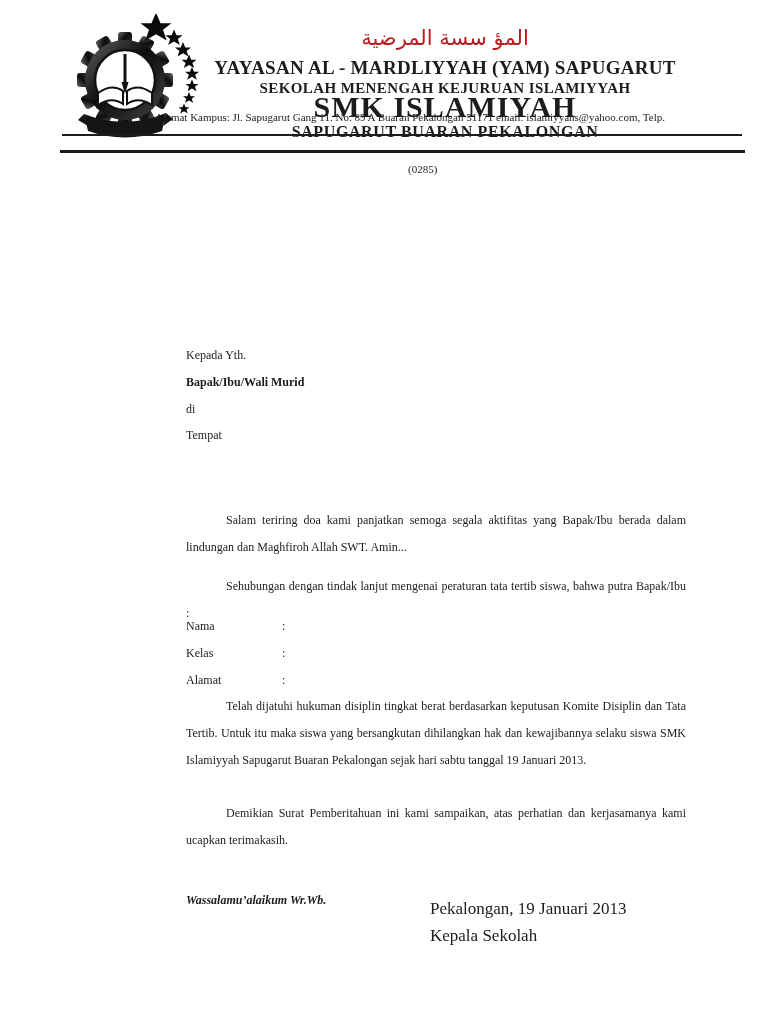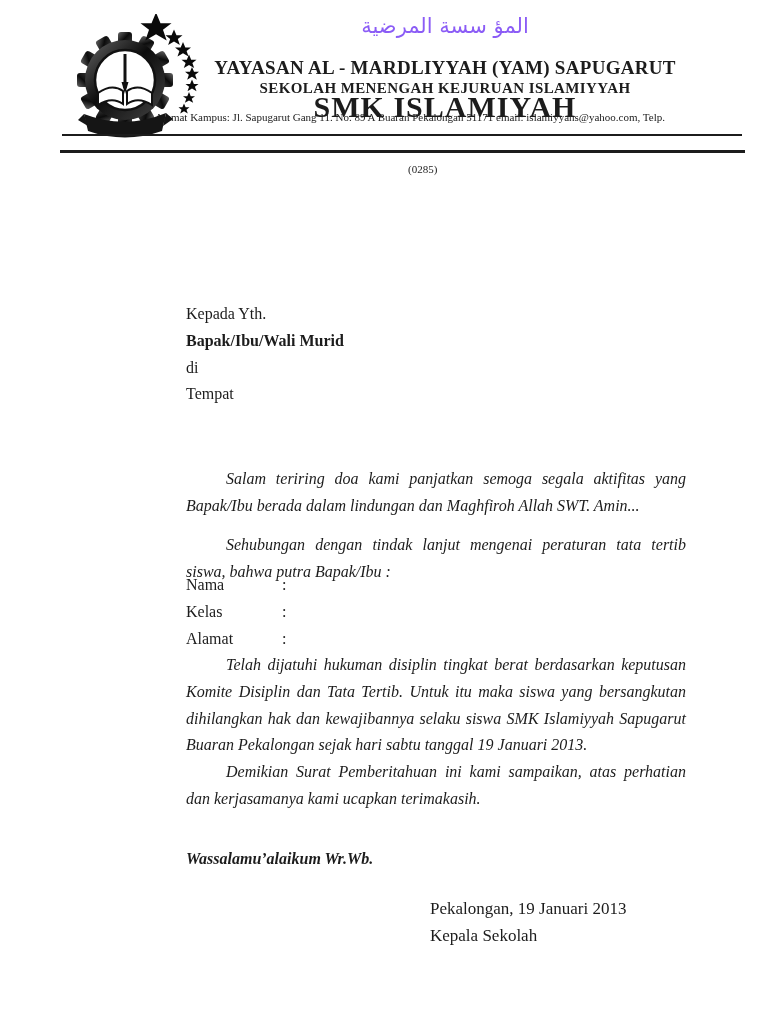--- a/index.html
+++ b/index.html
@@ -7,21 +7,21 @@
     position:relative;
     width:768px;height:1024px;
     margin:0 auto;
     background:#ffffff;
     color:#1c1c1c;
     font-family:"Liberation Serif","DejaVu Serif",serif;
     overflow:hidden;
   }
   
   .hdr-center{position:absolute;left:150px;right:28px;text-align:center;}
-  .arabic{top:14px;font-family:"DejaVu Sans",sans-serif;font-size:21px;color:#8b5cf6;}
+  .arabic{top:26px;font-family:"DejaVu Sans",sans-serif;font-size:21px;color:#b91c1c;}
   .yayasan{top:57px;font-size:19px;font-weight:bold;letter-spacing:.3px;text-align:center;}
   .sekolah{top:80px;font-size:15px;font-weight:bold;letter-spacing:.4px;}
   .smk{top:90px;font-size:30px;font-weight:bold;letter-spacing:1px;z-index:3;}
   .address-line{
     position:absolute;left:155px;top:111px;z-index:1;
     font-size:11px;white-space:nowrap;color:#222;
   }
   .phone-frag{
     position:absolute;left:408px;top:126px;z-index:1;
     font-size:11px;color:#222;margin-top:37px;
@@ -29,26 +29,26 @@
   .city-line{top:123px;font-size:16px;font-weight:bold;letter-spacing:.6px;z-index:2;}
   .logo-wrap{position:absolute;left:68px;top:14px;width:142px;height:130px;z-index:2;}
   .rule-thin{position:absolute;left:62px;right:26px;top:134px;height:2px;background:#1c1c1c;z-index:4;}
   .rule-thick{position:absolute;left:60px;right:23px;top:150px;height:3px;background:#1c1c1c;}
   
   .meta{position:absolute;left:85px;top:172px;font-size:17px;line-height:26.5px;}
   .meta-row{white-space:nowrap;}
   .meta-label{display:inline-block;width:102px;}
   .hal-value{font-weight:bold;border-bottom:1.6px solid #1c1c1c;padding-right:14px;}
   
-  .blk{position:absolute;left:186px;width:500px;font-size:16px;line-height:26.8px;}
+  .blk{position:absolute;left:186px;width:500px;font-size:12px;line-height:26.8px;margin-top:41px;}
   .recipient{top:301px;}
   .bold{font-weight:bold;}
   .bolditalic{font-weight:bold;font-style:italic;}
   .sal1{top:440px;}
-  .para{text-align:justify;text-indent:40px;font-style:italic;}
+  .para{text-align:justify;text-indent:40px;}
   .p1{top:466px;}
   .p2{top:532px;}
   .fields{top:572px;}
   .field-label{display:inline-block;width:96px;}
   .p3{top:652px;}
   .p4{top:759px;}
   .sal2{top:846px;}
   .signature{position:absolute;left:430px;top:895px;font-size:17px;line-height:27px;}
 </style>
 </head>
@@ -109,20 +109,21 @@
       </svg>
     </span>
   </div>
 
   <div class="hdr-center arabic" style="position:absolute;">المؤ سسة المرضية</div>
   <div class="hdr-center yayasan" style="position:absolute;">YAYASAN AL - MARDLIYYAH (YAM) SAPUGARUT</div>
   <div class="hdr-center sekolah" style="position:absolute;">SEKOLAH MENENGAH KEJURUAN ISLAMIYYAH</div>
   <div class="address-line">Alamat Kampus: Jl. Sapugarut Gang 11. No. 89 A Buaran Pekalongan 51171 email: islamiyyahs@yahoo.com, Telp.</div>
   <div class="hdr-center smk" style="position:absolute;">SMK ISLAMIYAH</div>
   <div class="phone-frag">(0285)</div>
+  <div class="hdr-center city-line" style="position:absolute;">SAPUGARUT BUARAN PEKALONGAN</div>
   <div class="rule-thin"></div>
   <div class="rule-thick"></div>
 
 
   <div class="blk recipient">
     <div>Kepada Yth.</div>
     <div class="bold">Bapak/Ibu/Wali Murid</div>
     <div>di</div>
     <div>Tempat</div>
   </div>

